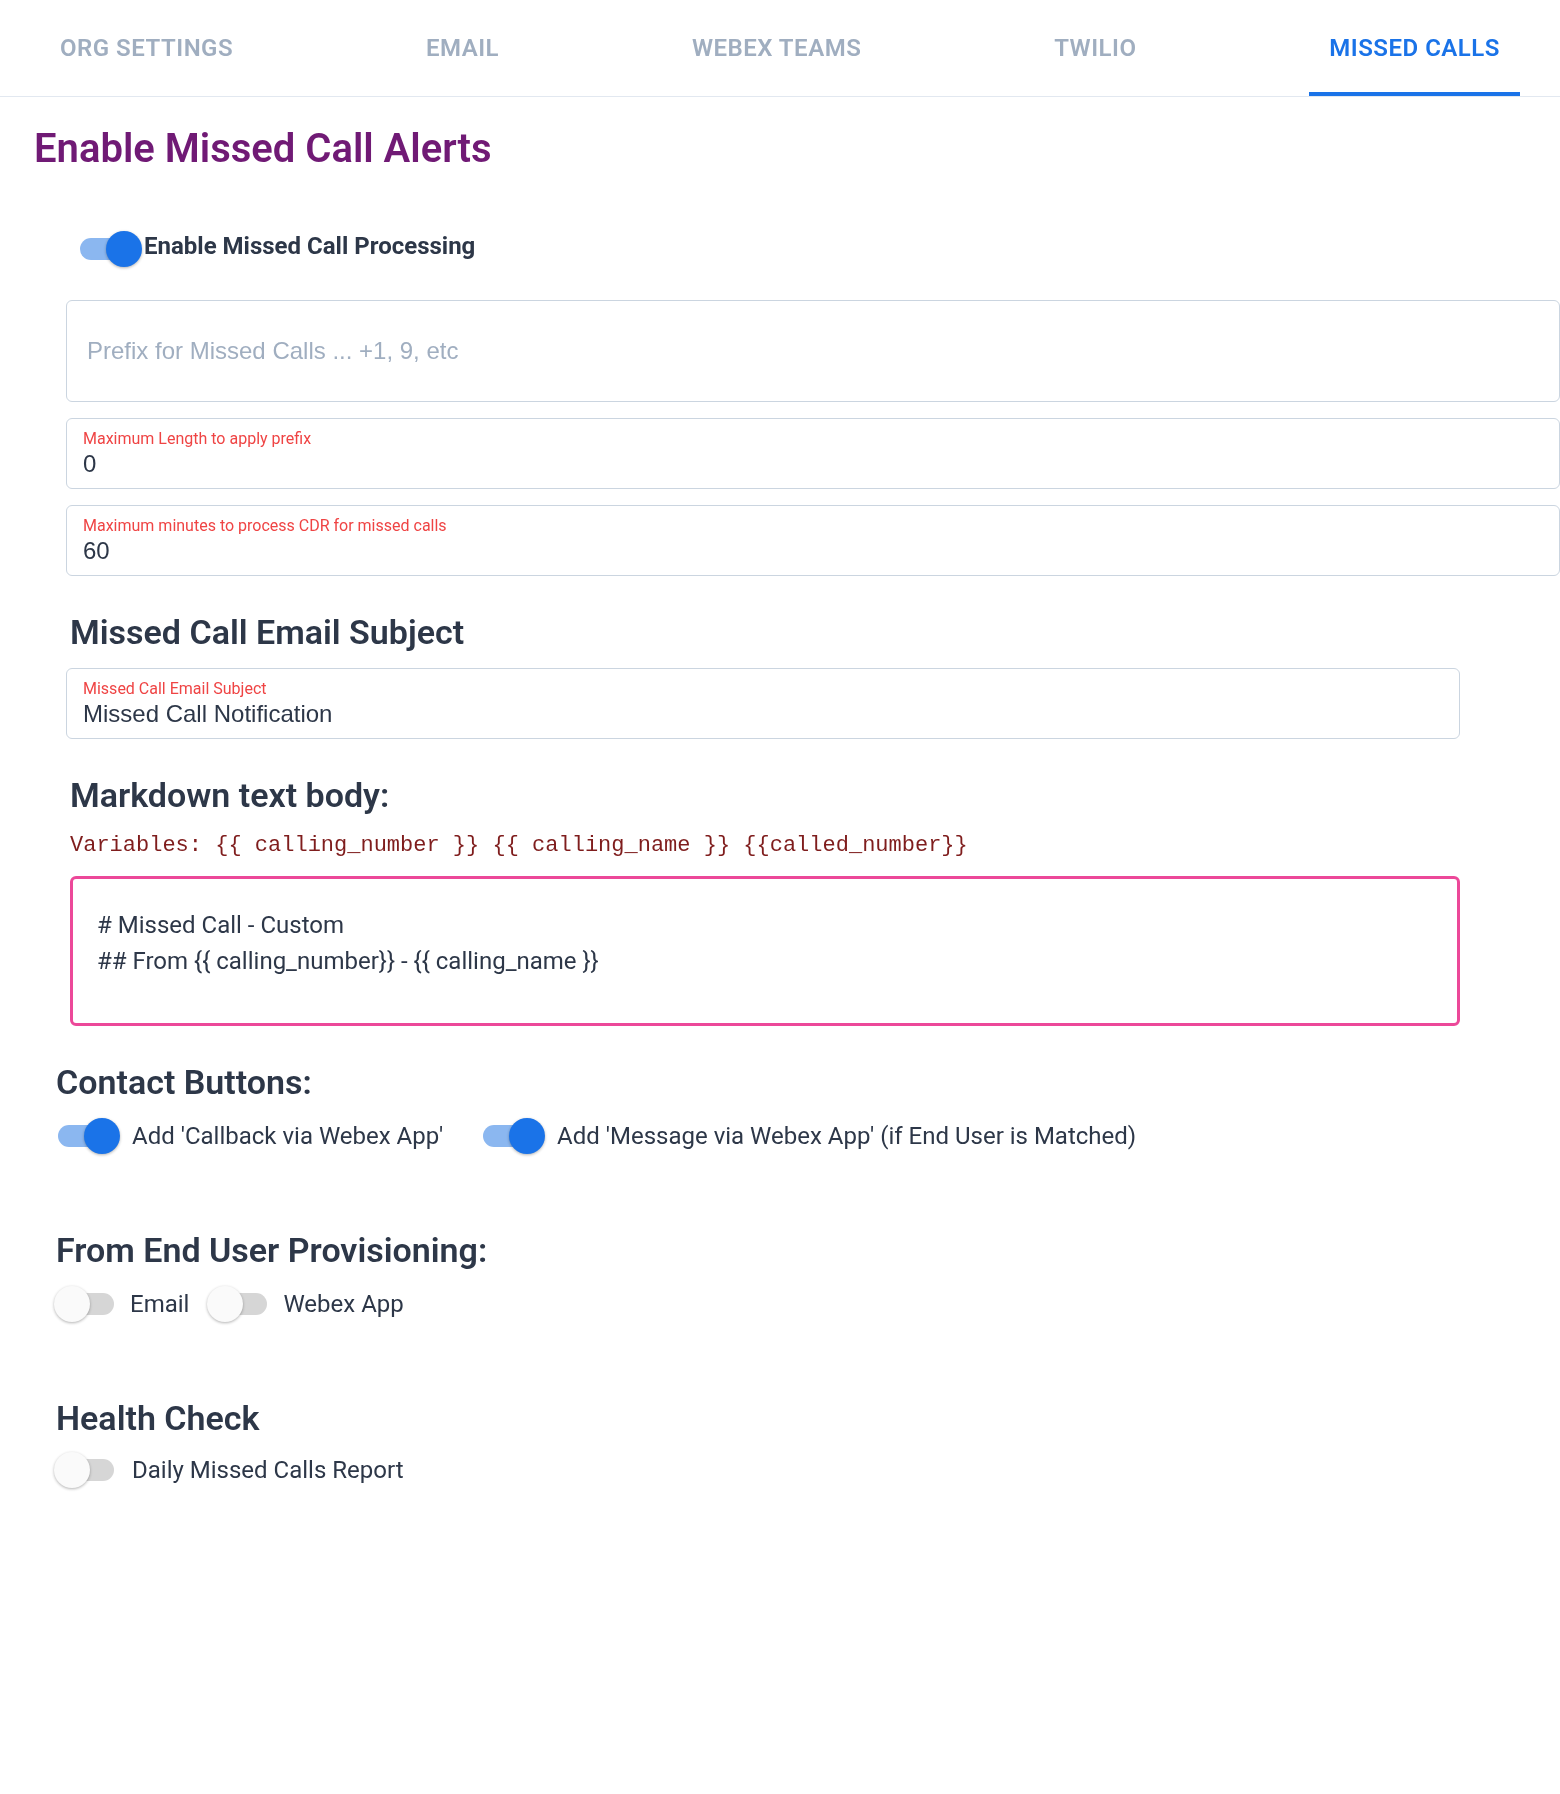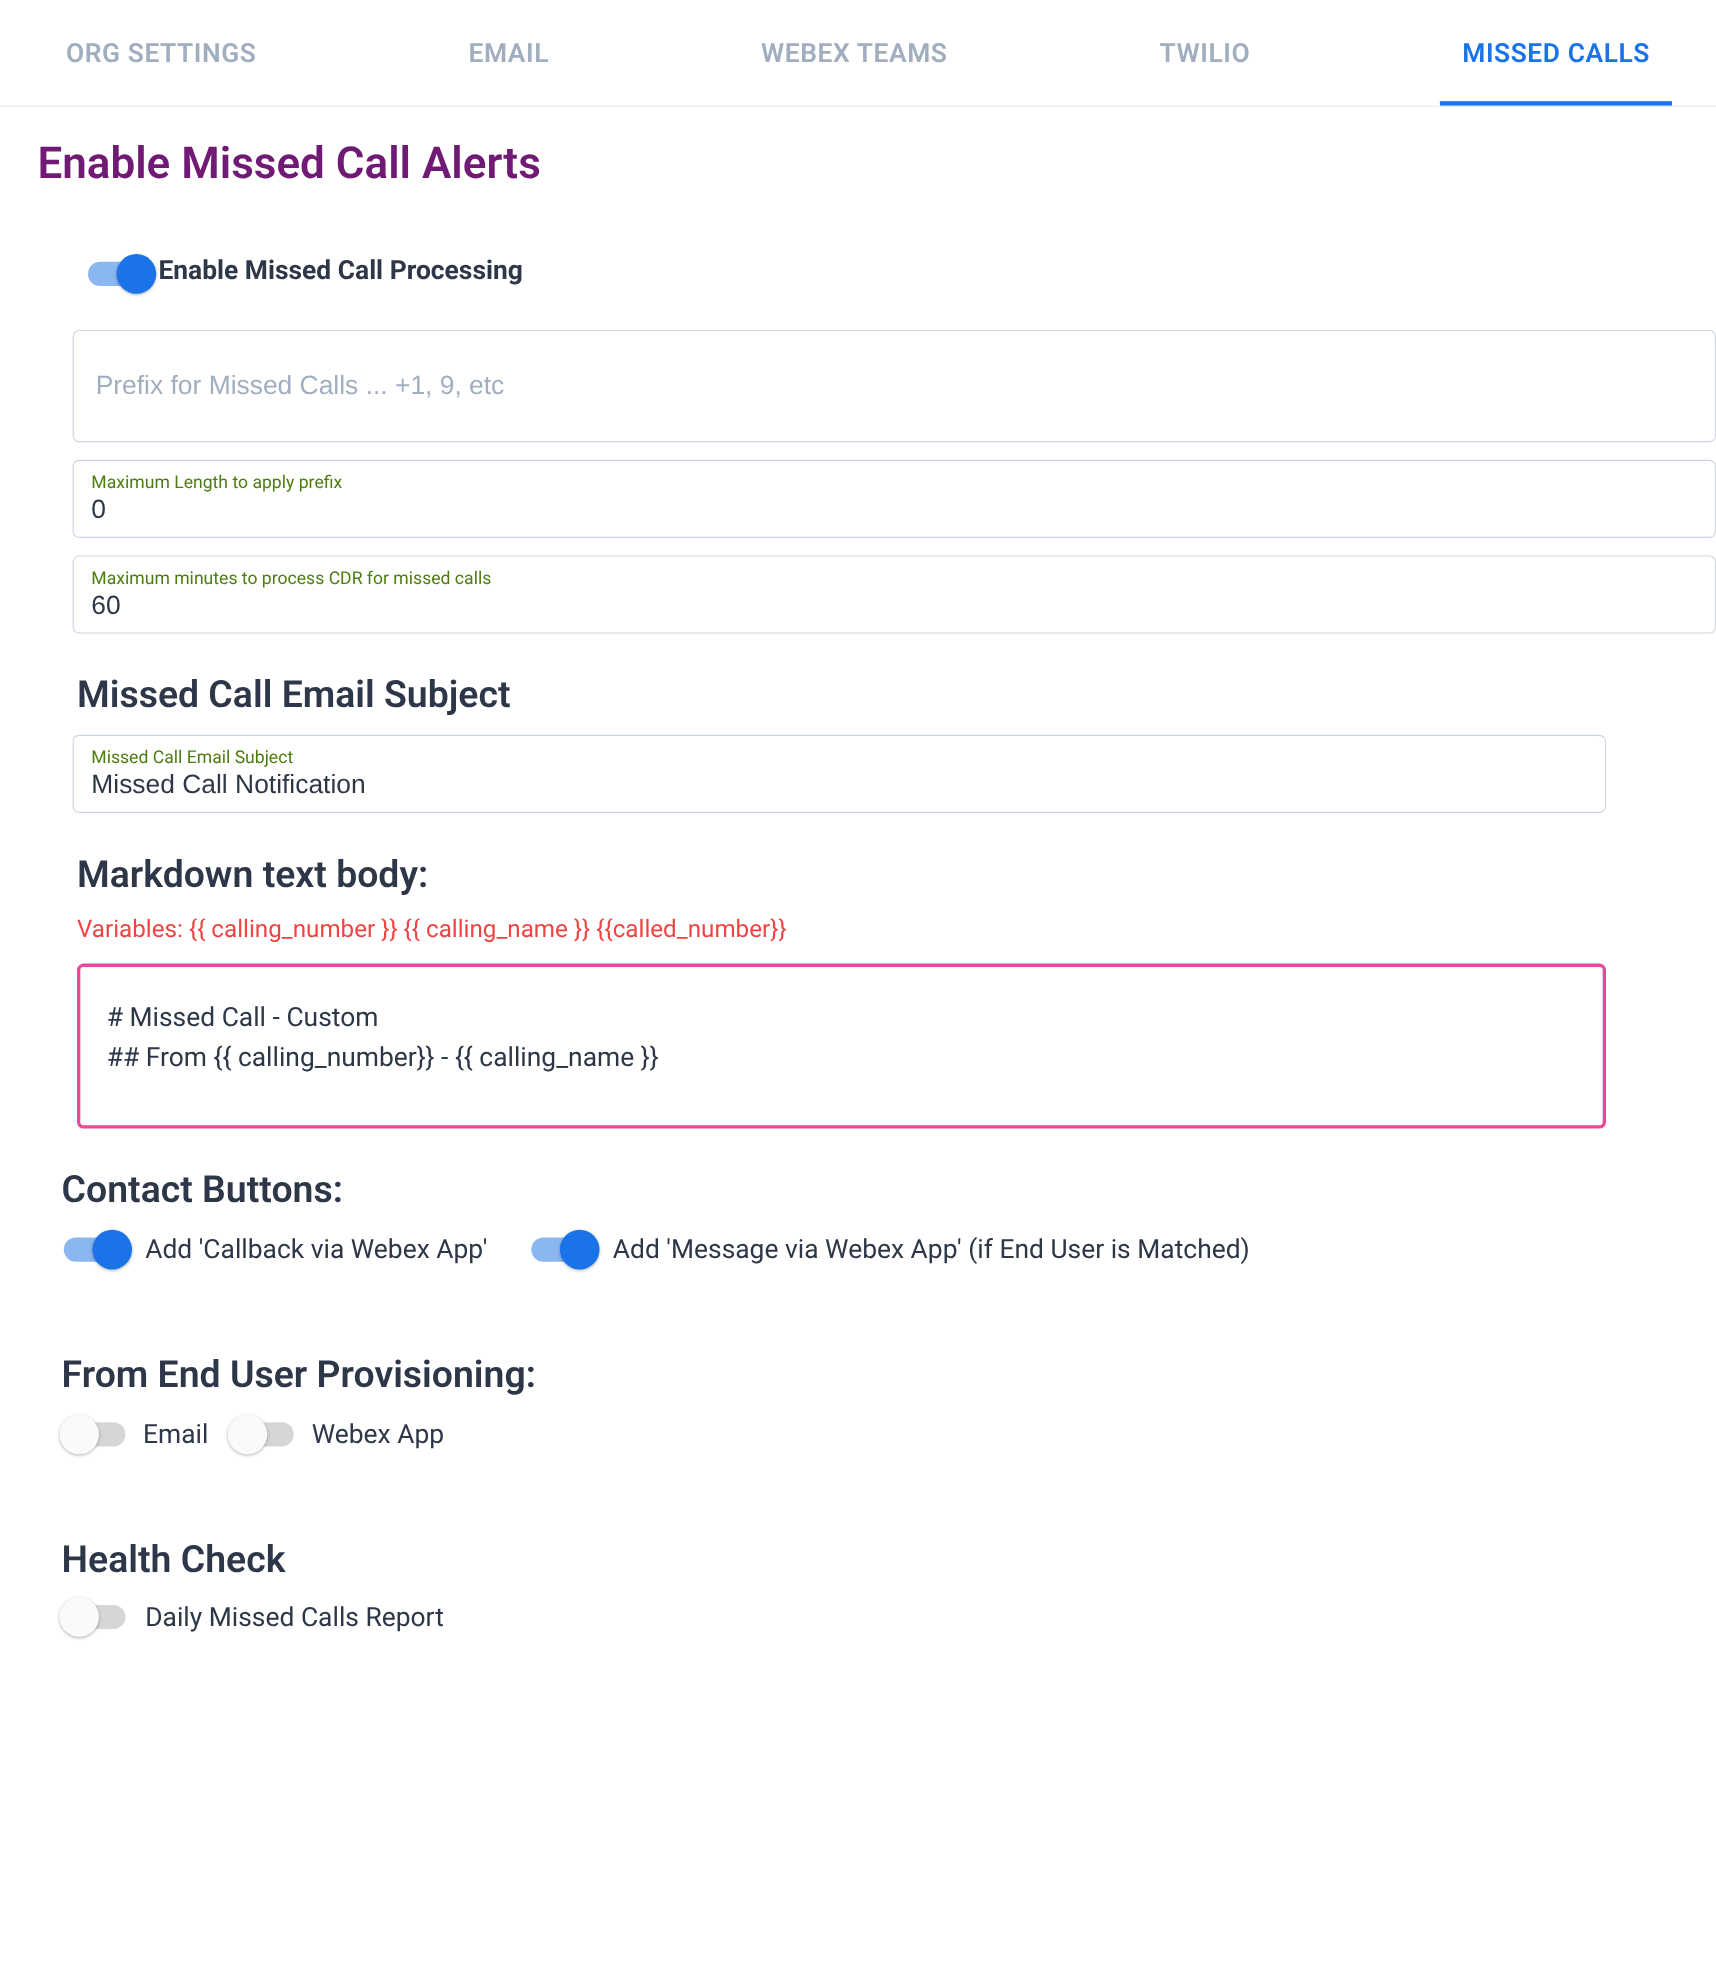--- a/index.html
+++ b/index.html
@@ -119,37 +119,38 @@
 
     .floating-field {
       border: 1px solid #cbd5e0;
       border-radius: 6px;
       margin: 16px 0 16px 66px;
       padding: 10px 16px 10px 16px;
     }
     .floating-field.narrow { margin-right: 100px; }
     .floating-label {
       font-size: 16px;
-      color: #4d7c0f;
+      color: #ef4444;
       display: block;
       margin-bottom: 2px;
     }
     .floating-value {
       width: 100%;
       border: none;
       outline: none;
       font-size: 24px;
       color: #2d3748;
       background: transparent;
     }
 
     .variables-line {
       font-size: 22px;
-      color: #ef4444;
+      color: #7f1d1d;
       margin: 18px 0 18px 70px;
+      font-family: Liberation Mono, monospace;
     }
 
     .textarea-box {
       border: 3px solid #ec4899;
       border-radius: 6px;
       margin: 0 100px 30px 70px;
       padding: 28px 24px;
       min-height: 150px;
     }
     .textarea-content {

